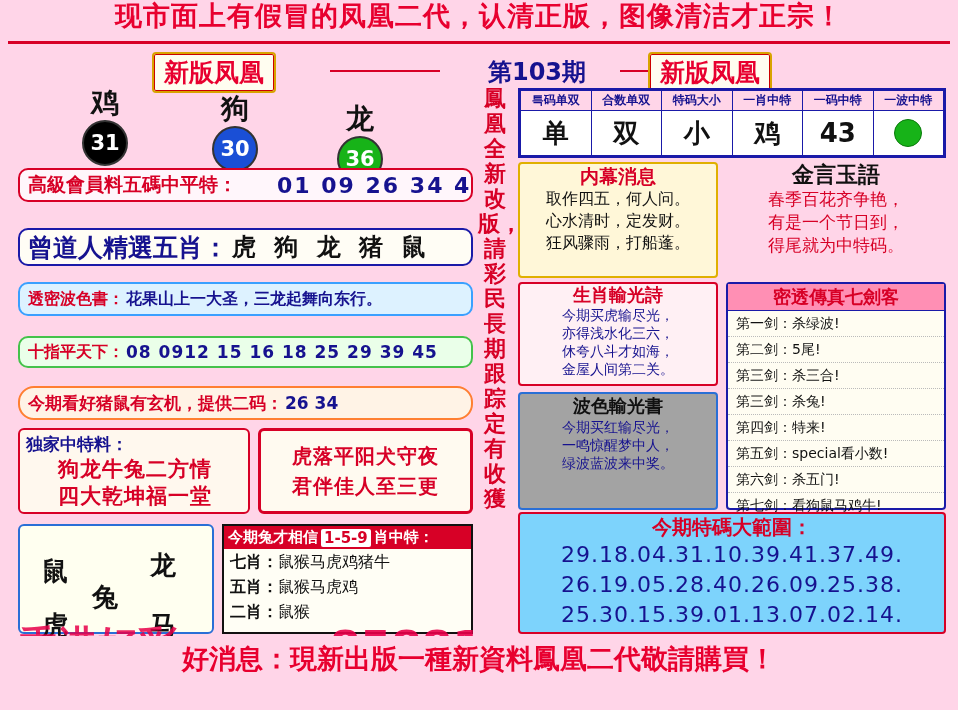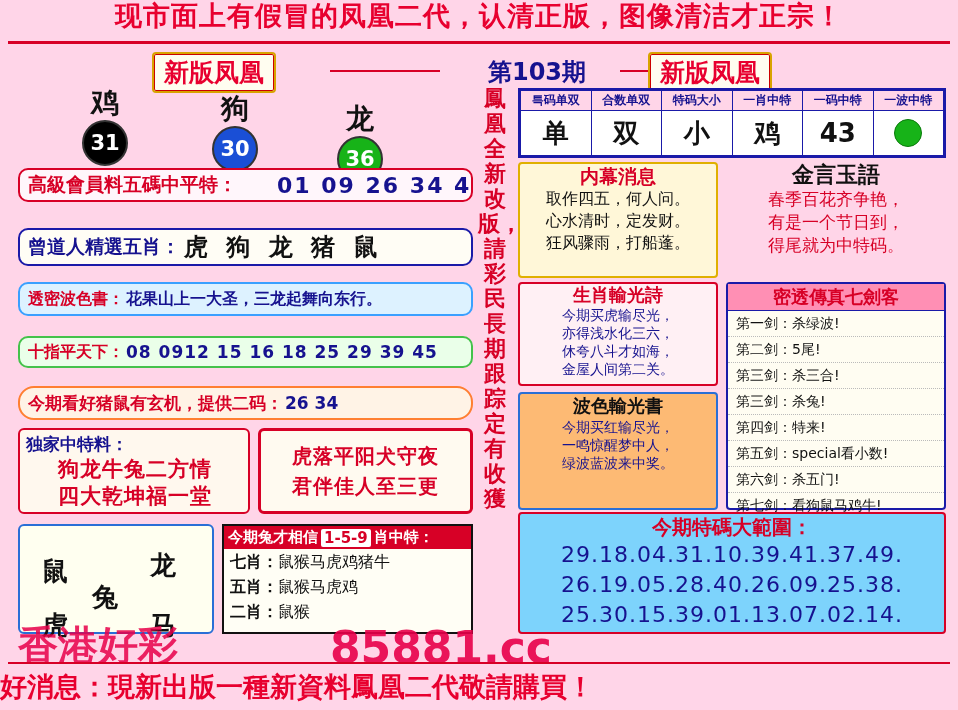--- a/index.html
+++ b/index.html
@@ -63,21 +63,21 @@
   .lbox .lab{font-weight:bold;}
   .lbox .val{font-weight:bold;}
 
   
   .box-gaoji{left:18px;top:168px;width:455px;height:34px;border:2px solid #d70026;background:#fff6fb;padding:0 8px;gap:24px;}
   .box-gaoji .lab{color:#d70026;font-size:19px;}
   .box-gaoji .val{color:#16128f;font-size:22px;margin-left:16px;letter-spacing:2px;}
 
   
   .box-zeng{left:18px;top:228px;width:455px;height:38px;border:2px solid #1a1aa8;background:#fffdf5;padding:0 8px;}
-  .box-zeng .lab{color:#16128f;font-size:19px;}
+  .box-zeng .lab{color:#16128f;font-size:25px;}
   .box-zeng .val{color:#111;font-size:24px;margin-left:4px;letter-spacing:5px;}
 
   
   .box-toumi{left:18px;top:282px;width:455px;height:34px;border:2px solid #3aa0ff;background:#ddf2ff;padding:0 8px;}
   .box-toumi .lab{color:#d70026;font-size:16px;}
   .box-toumi .val{color:#16128f;font-size:16px;margin-left:2px;}
 
   
   .box-shizhi{left:18px;top:336px;width:455px;height:32px;border:2px solid #44c24a;background:#eaffe9;padding:0 8px;}
   .box-shizhi .lab{color:#d70026;font-size:16px;}
@@ -177,21 +177,21 @@
 
   .p-shengxiao{
     left:518px;top:282px;width:200px;height:104px;
     border:2px solid #d70026;background:#fff0f4;border-radius:4px;
   }
   .p-shengxiao .ttl{text-align:center;font-size:18px;font-weight:bold;color:#d70026;line-height:22px;}
   .p-shengxiao .ln{text-align:center;font-size:14px;color:#16128f;line-height:18px;}
 
   .p-bose{
     left:518px;top:392px;width:200px;height:118px;
-    border:2px solid #2a6fd6;background:#fdba74;border-radius:4px;
+    border:2px solid #2a6fd6;background:#a3a3a3;border-radius:4px;
   }
   .p-bose .ttl{text-align:center;font-size:18px;font-weight:bold;color:#111;line-height:24px;}
   .p-bose .ln{text-align:center;font-size:14px;color:#16128f;line-height:18px;}
 
   .p-qijian{
     left:726px;top:282px;width:220px;height:228px;
     border:2px solid #1a1aa8;background:#fffdf2;border-radius:4px;
   }
   .p-qijian .ttl{
     background:#ff8fb4;color:#d70026;font-size:18px;font-weight:bold;
@@ -215,22 +215,22 @@
     font-size:40px;font-weight:bold;color:#e8004a;opacity:.85;
     white-space:nowrap;pointer-events:none;
   }
   .wm2{
     position:absolute;left:330px;top:622px;font-size:44px;font-weight:bold;
     color:#e8004a;opacity:.9;pointer-events:none;
   }
 
   
   .bottom{
-    position:absolute;left:0;top:664px;width:958px;height:46px;
-    background:#ffd5e8;display:flex;align-items:center;
+    position:absolute;left:0;top:636px;width:958px;height:46px;
+    background:#ffd5e8;display:flex;align-items:center;justify-content:center;
   }
   .bottom .t{font-size:27px;font-weight:bold;color:#e8002f;white-space:nowrap;}
 </style>
 </head>
 <body>
 
 <div class="page">
 
   <div class="topbar">
     <div class="t">现市面上有假冒的凤凰二代，认清正版，图像清洁才正宗！</div>

